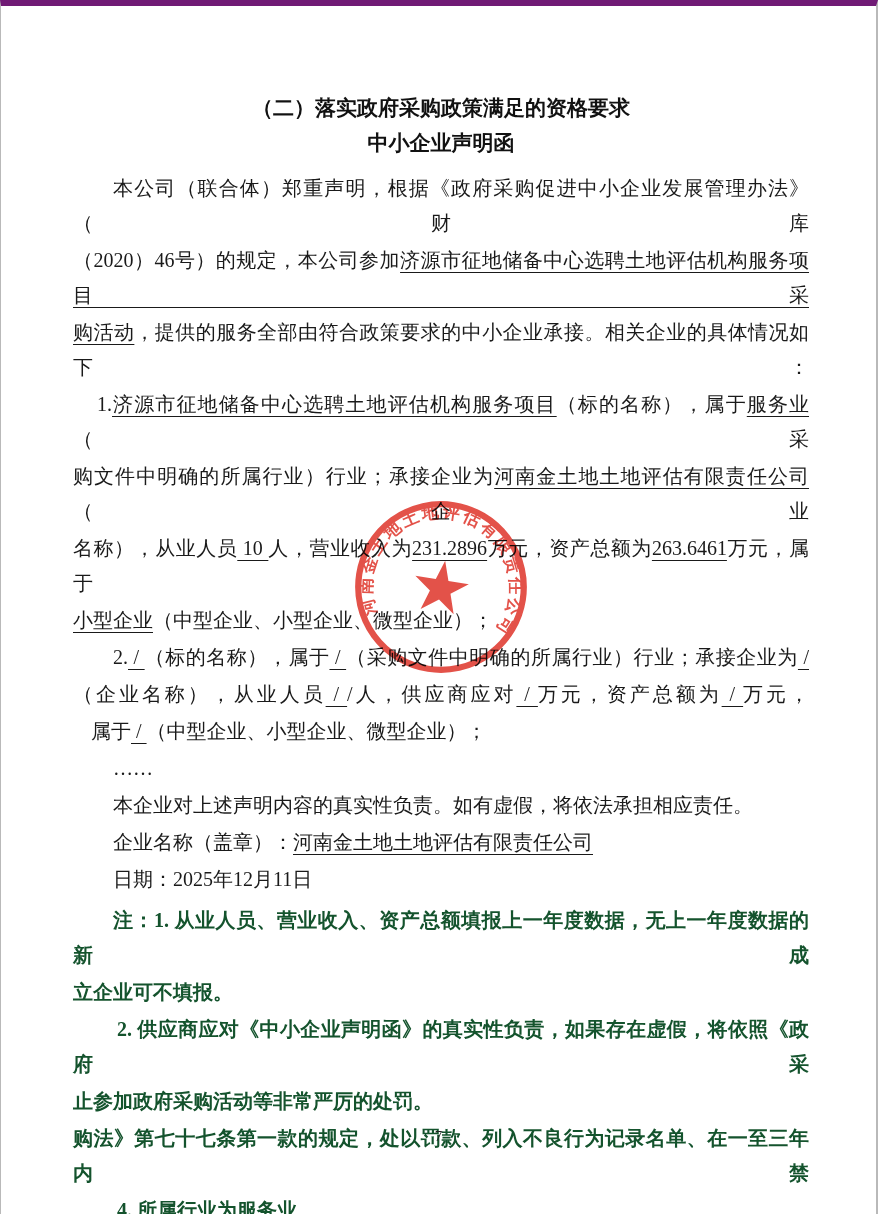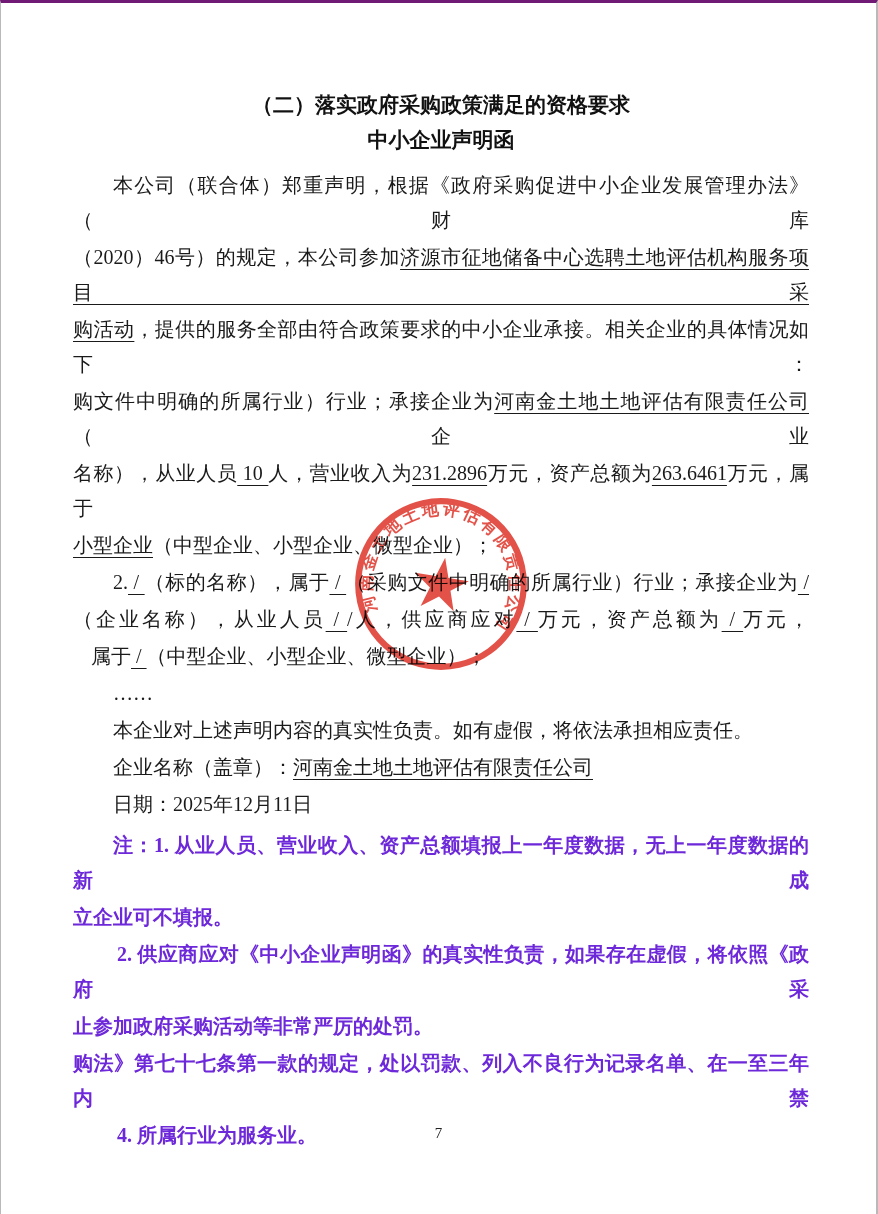--- a/index.html
+++ b/index.html
@@ -1,21 +1,21 @@
 <!DOCTYPE html>
 <html><head>
 <meta charset="utf-8">
 <style>
   html,body{margin:0;padding:0;background:#fff;}
   .page{
     position:relative;
     width:878px;height:1214px;
     box-sizing:border-box;
     background:#ffffff;
-    border-top:3px solid #701a75;
+    border-top:6px solid #701a75;
     border-left:1px solid #b9b9b9;
     border-right:2px solid #b9b9b9;
     overflow:hidden;
     font-family:"Liberation Serif","DejaVu Serif",serif;
     color:#1a1a1a;
   }
   .content{
     position:absolute;
     left:70px;top:84px;width:740px;
   }
@@ -33,21 +33,21 @@
     margin:2px;
     font-size:20px;
     line-height:35px;
     white-space:normal;
   }
   .fill{text-align:justify;text-align-last:justify;}
   .i2{text-indent:2em;}
   .i12{text-indent:1.2em;}
   .i22{text-indent:2.2em;}
   .i09{text-indent:0.9em;}
-  .bold{font-weight:bold;color:#6d28d9;}
+  .bold{font-weight:bold;color:#14532d;}
   .u{
     text-decoration:underline;
     text-underline-offset:5px;
     text-decoration-thickness:1px;
   }
   .notes{margin-top:6px;}
   .seal{
     position:absolute;
     left:351px;top:492px;
     width:178px;height:178px;
@@ -75,20 +75,21 @@
 <div class="page">
   <div class="content">
 
     <p class="heading">（二）落实政府采购政策满足的资格要求</p>
     <p class="doc-title">中小企业声明函</p>
 
     <p class="ln i2 fill"><span>本公司（联合体）郑重声明，根据《政府采购促进中小企业发展管理办法》（财库</span></p>
     <p class="ln fill"><span>（2020）46号）的规定，本公司参加</span><span class="u">济源市征地储备中心选聘土地评估机构服务项目采</span></p>
     <p class="ln fill"><span class="u">购活动</span><span>，提供的服务全部由符合政策要求的中小企业承接。相关企业的具体情况如下：</span></p>
 
+    <p class="ln i12 fill"><span>1.</span><span class="u">济源市征地储备中心选聘土地评估机构服务项目</span><span>（标的名称），属于</span><span class="u">服务业</span><span>（采</span></p>
     <p class="ln fill"><span>购文件中明确的所属行业）行业；承接企业为</span><span class="u">河南金土地土地评估有限责任公司</span><span>（企业</span></p>
     <p class="ln fill"><span>名称），从业人员</span><span class="u">&nbsp;10&nbsp;</span><span>人，营业收入为</span><span class="u">231.2896</span><span>万元，资产总额为</span><span class="u">263.6461</span><span>万元，属于</span></p>
     <p class="ln"><span class="u">小型企业</span><span>（中型企业、小型企业、微型企业）；</span></p>
 
     <p class="ln i2 fill"><span>2.</span><span class="u">&nbsp;/&nbsp;</span><span>（标的名称），属于</span><span class="u">&nbsp;/&nbsp;</span><span>（采购文件中明确的所属行业）行业；承接企业为</span><span class="u">&nbsp;/</span></p>
     <p class="ln fill"><span>（企业名称），从业人员</span><span class="u">&nbsp;/&nbsp;</span><span>/人，供应商应对</span><span class="u">&nbsp;/&nbsp;</span><span>万元，资产总额为</span><span class="u">&nbsp;/&nbsp;</span><span>万元，</span></p>
     <p class="ln i09"><span>属于</span><span class="u">&nbsp;/&nbsp;</span><span>（中型企业、小型企业、微型企业）；</span></p>
 
     <p class="ln i2"><span>……</span></p>
     <p class="ln i2"><span>本企业对上述声明内容的真实性负责。如有虚假，将依法承担相应责任。</span></p>

